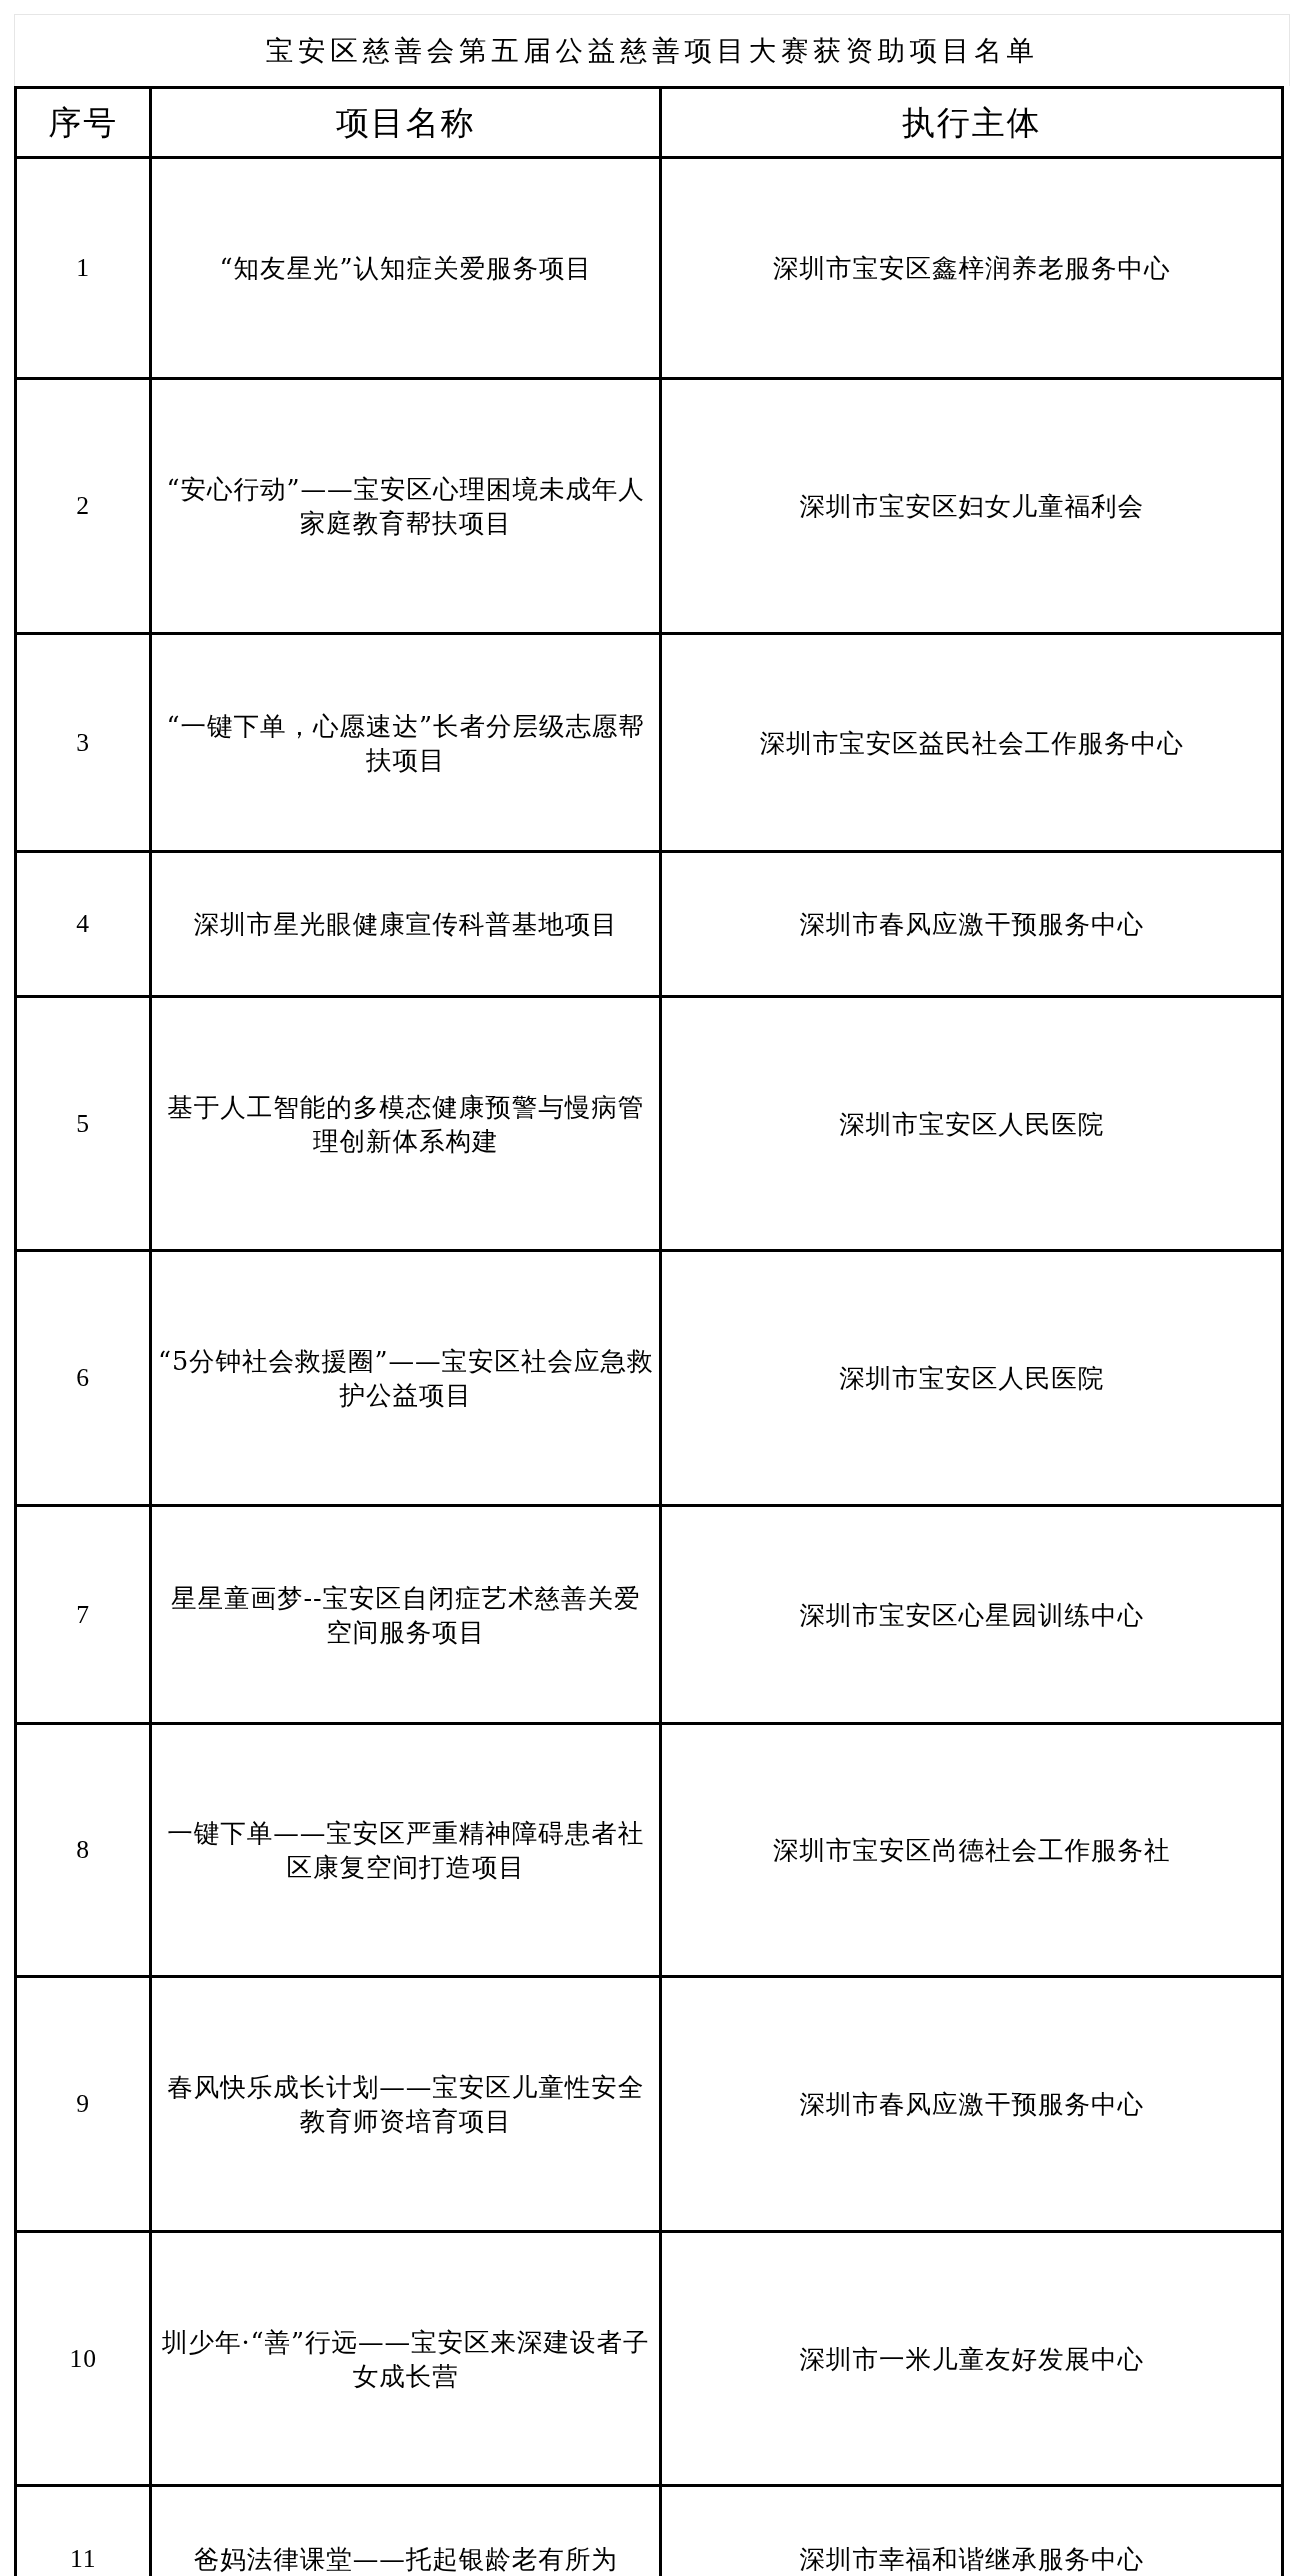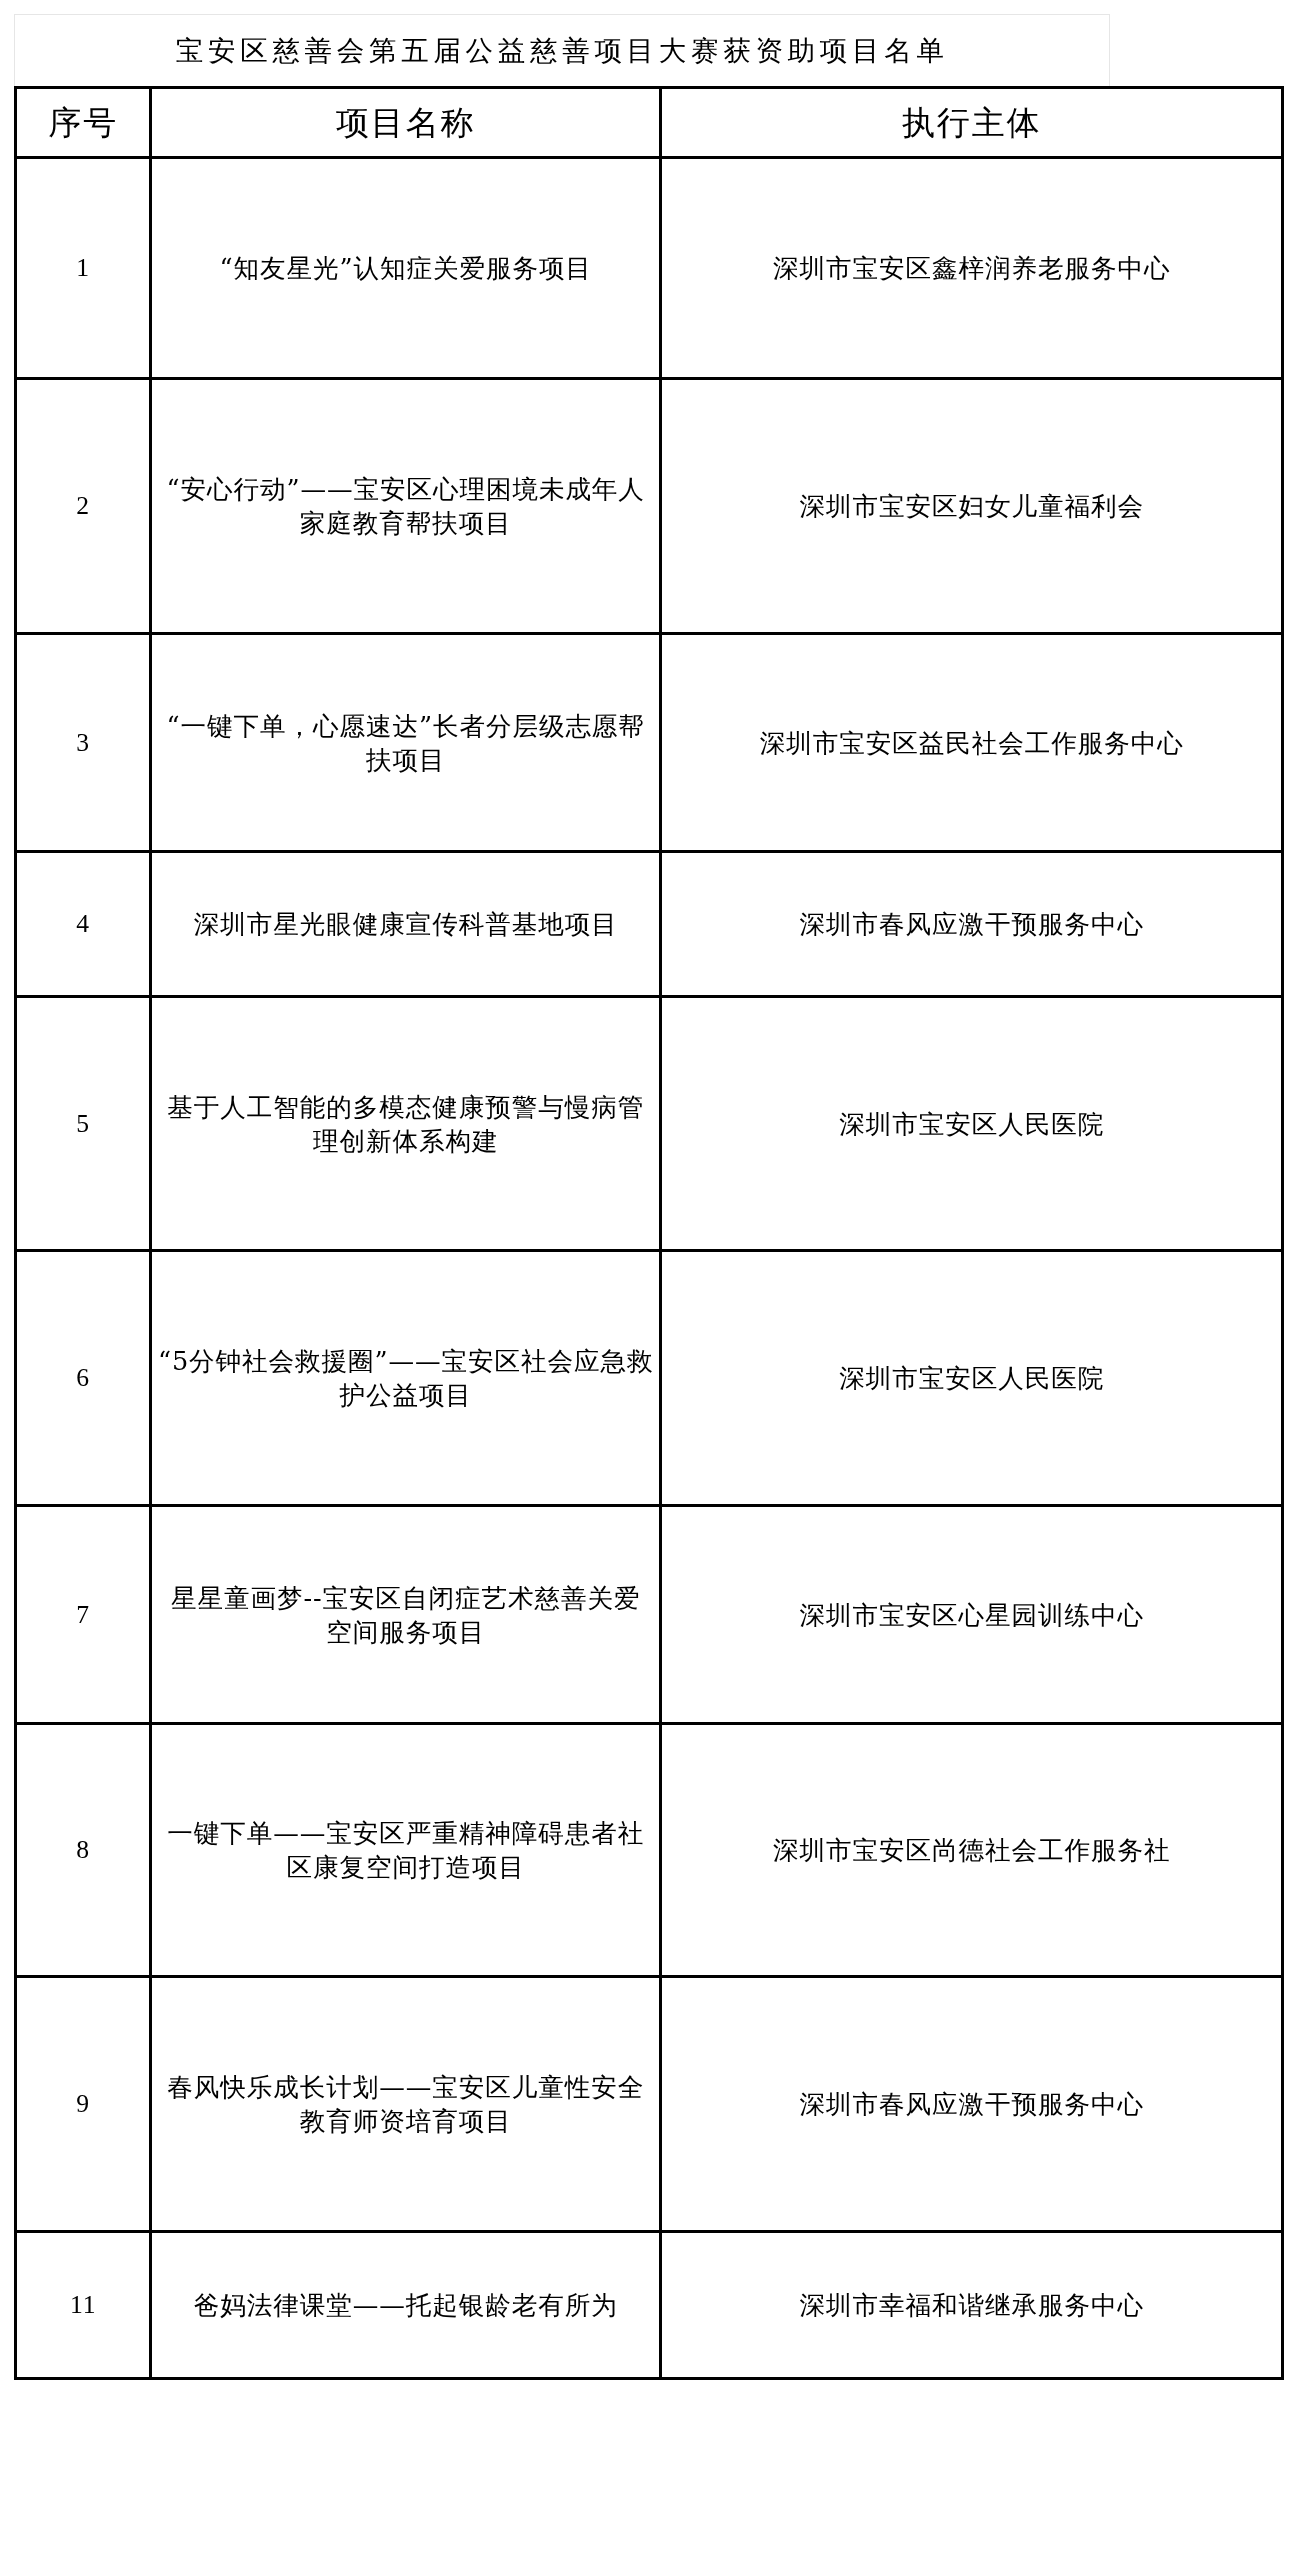--- a/index.html
+++ b/index.html
@@ -1,18 +1,18 @@
 <!DOCTYPE html>
 <html style="font-size:15px"><head>
 <meta charset="utf-8">
 <style>
   html, body { margin: 0; padding: 0; background: #ffffff; }
   body { width: 1295px; height: 2576px; position: relative; font-family: "DejaVu Serif", "Liberation Serif", serif; color: #000; }
   .title-box {
-    position: absolute; left: 14.2px; top: 14.2px; width: 1096px; height: 72px;
+    position: absolute; left: 14.2px; top: 14.2px; width: 1276px; height: 72px;
     border: 1.9px solid #e6e6e6; border-bottom: none; box-sizing: border-box;
     display: flex; align-items: center; justify-content: center;
     font-size: 27.5px; letter-spacing: 4.7px;
   }
   table.list {
     position: absolute; left: 14.2px; top: 86px; width: 1266px;
     border-collapse: collapse; table-layout: fixed;
   }
   table.list td, table.list th {
     border: 3.8px solid #000; text-align: center; vertical-align: middle;
@@ -83,20 +83,25 @@
       <tr style="height: 253px;">
         <td class="num">8</td>
         <td class="name">一键下单——宝安区严重精神障碍患者社区康复空间打造项目</td>
         <td>深圳市宝安区尚德社会工作服务社</td>
       </tr>
       <tr style="height: 255px;">
         <td class="num">9</td>
         <td class="name">春风快乐成长计划——宝安区儿童性安全教育师资培育项目</td>
         <td>深圳市春风应激干预服务中心</td>
       </tr>
+      <tr style="height: 254px;">
+        <td class="num">10</td>
+        <td class="name">圳少年·“善”行远——宝安区来深建设者子女成长营</td>
+        <td>深圳市一米儿童友好发展中心</td>
+      </tr>
       <tr style="height: 147px;">
         <td class="num">11</td>
         <td class="name">爸妈法律课堂——托起银龄老有所为</td>
         <td>深圳市幸福和谐继承服务中心</td>
       </tr>
     </tbody>
 </table>
 
 
 </body></html>

